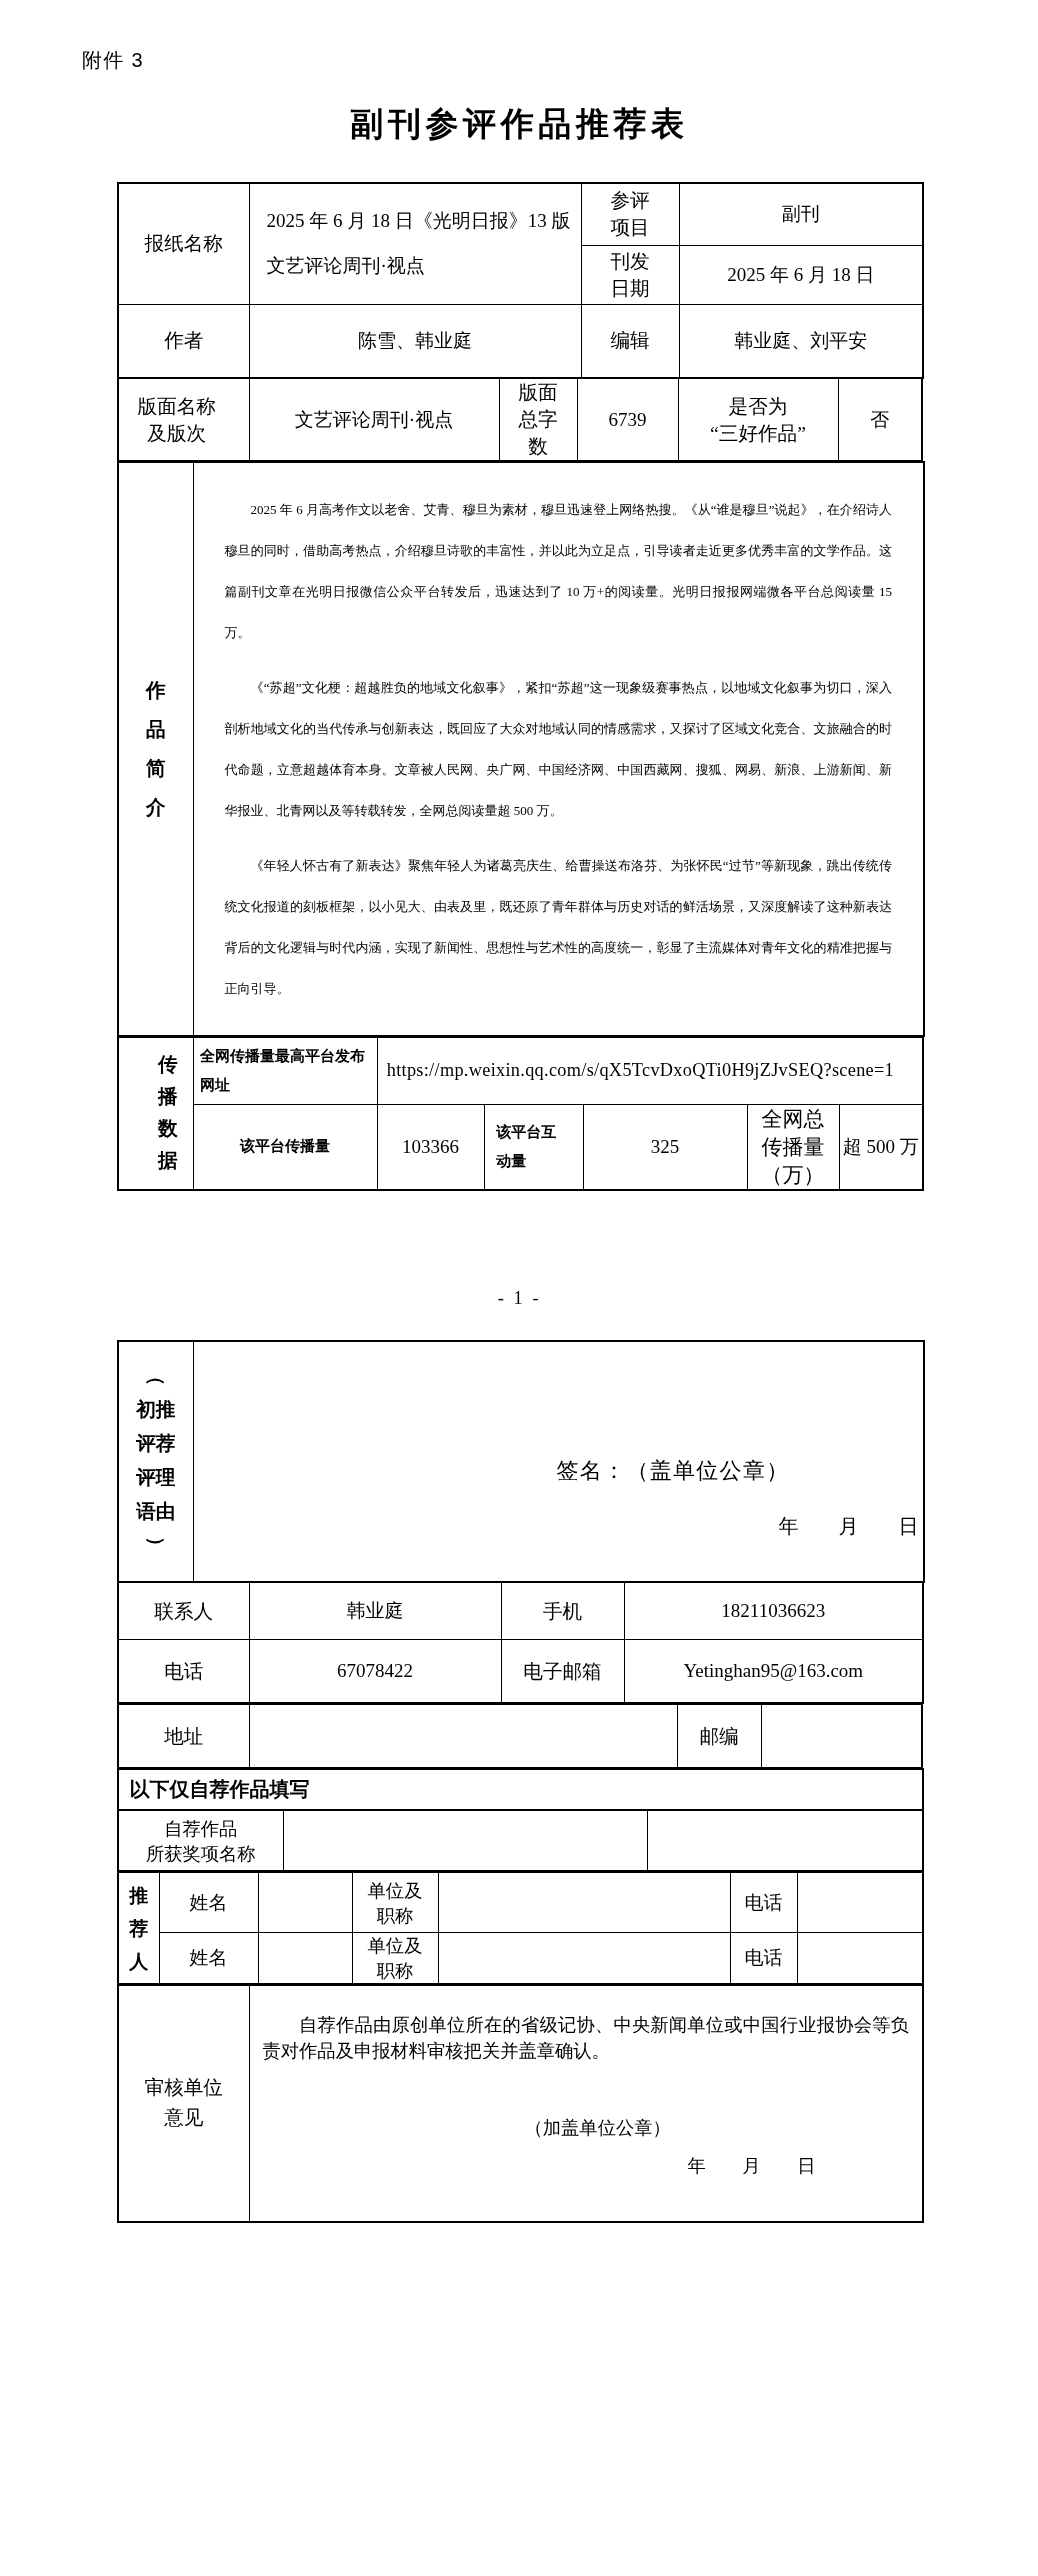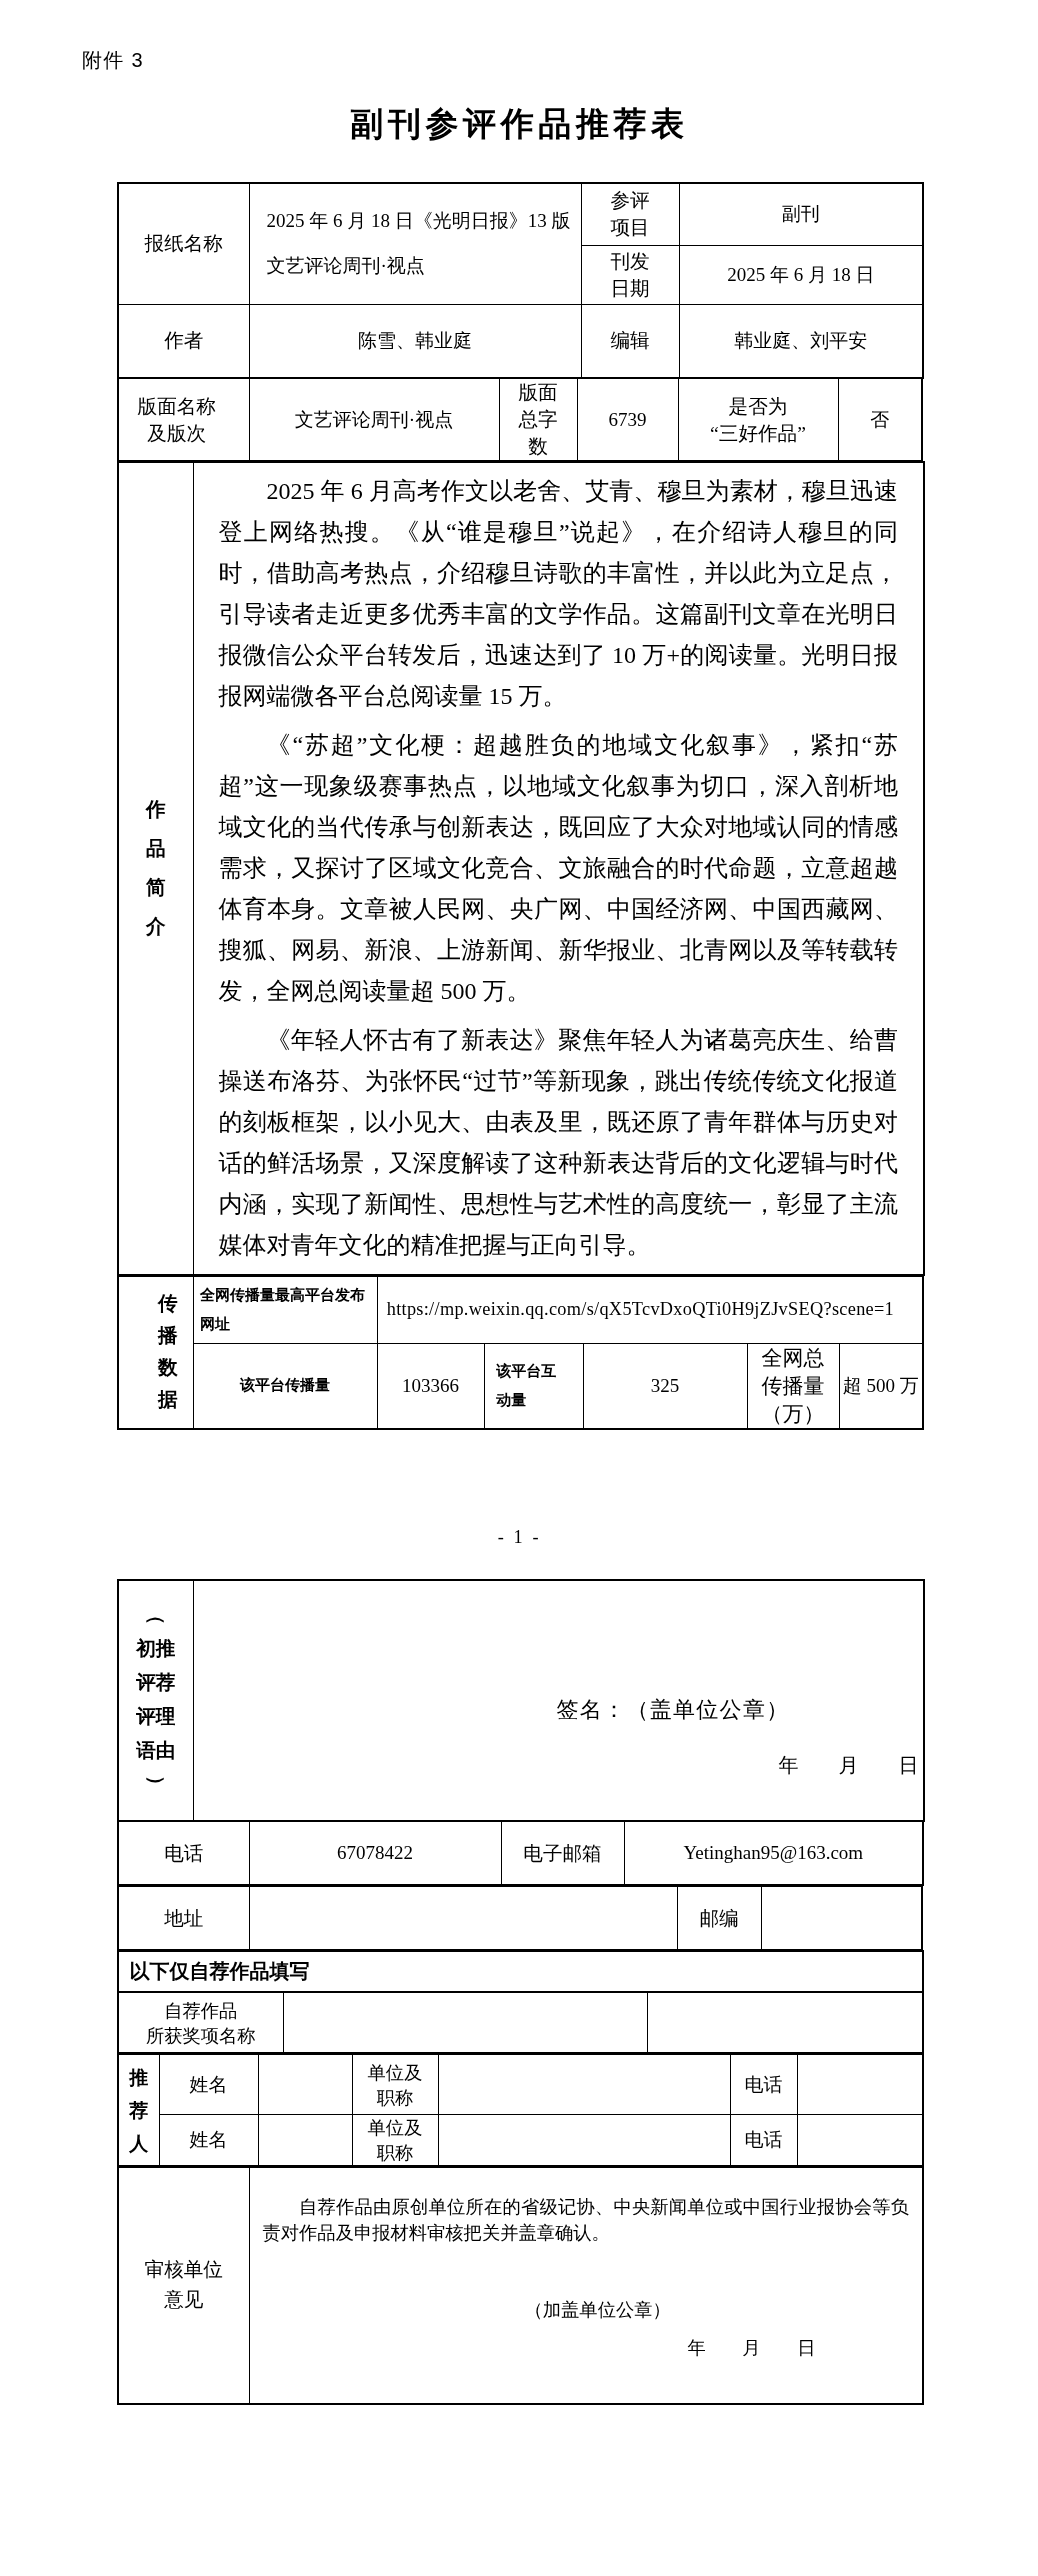--- a/index.html
+++ b/index.html
@@ -39,21 +39,21 @@
   .vstack{
     display:inline-block;width:21px;
     word-break:break-all;line-height:39px;
     font-weight:bold;font-size:19.6px;text-align:center;
   }
   .vstack.tight{line-height:32px;margin-left:24px;}
   .vstack.rec{width:19.6px;line-height:33px;font-size:19px;}
   
   td.intro-cell{text-align:left;padding:0 17px;vertical-align:middle;}
   p.intro-p{
-    margin:8px;font-size:24px;line-height:41px;
+    margin:14px;font-size:13px;line-height:41px;
     text-indent:2em;text-align:justify;
   }
   
   td.spread-lbl{
     text-align:left;padding:0 6.5px;
     font-weight:bold;font-size:15px;line-height:29px;
   }
   td.url-cell{text-align:left;padding-left:9.2px;font-size:18.3px;letter-spacing:0.3px;}
   
   .pageno{
@@ -211,20 +211,26 @@
   </table>
 
 <table class="band joined">
   <colgroup>
       <col style="width:131px">
       <col style="width:252px">
       <col style="width:123px">
       <col style="width:299px">
     </colgroup>
   <tbody>
+      <tr>
+    <td class="lbl" style="height:56px;">联系人</td>
+    <td>韩业庭</td>
+    <td class="lbl">手机</td>
+    <td>18211036623</td>
+  </tr>
   <tr>
     <td class="lbl" style="height:62px;">电话</td>
     <td>67078422</td>
     <td class="lbl">电子邮箱</td>
     <td>Yetinghan95@163.com</td>
   </tr>
 </tbody>
   </table>
 
 <table class="band joined">

